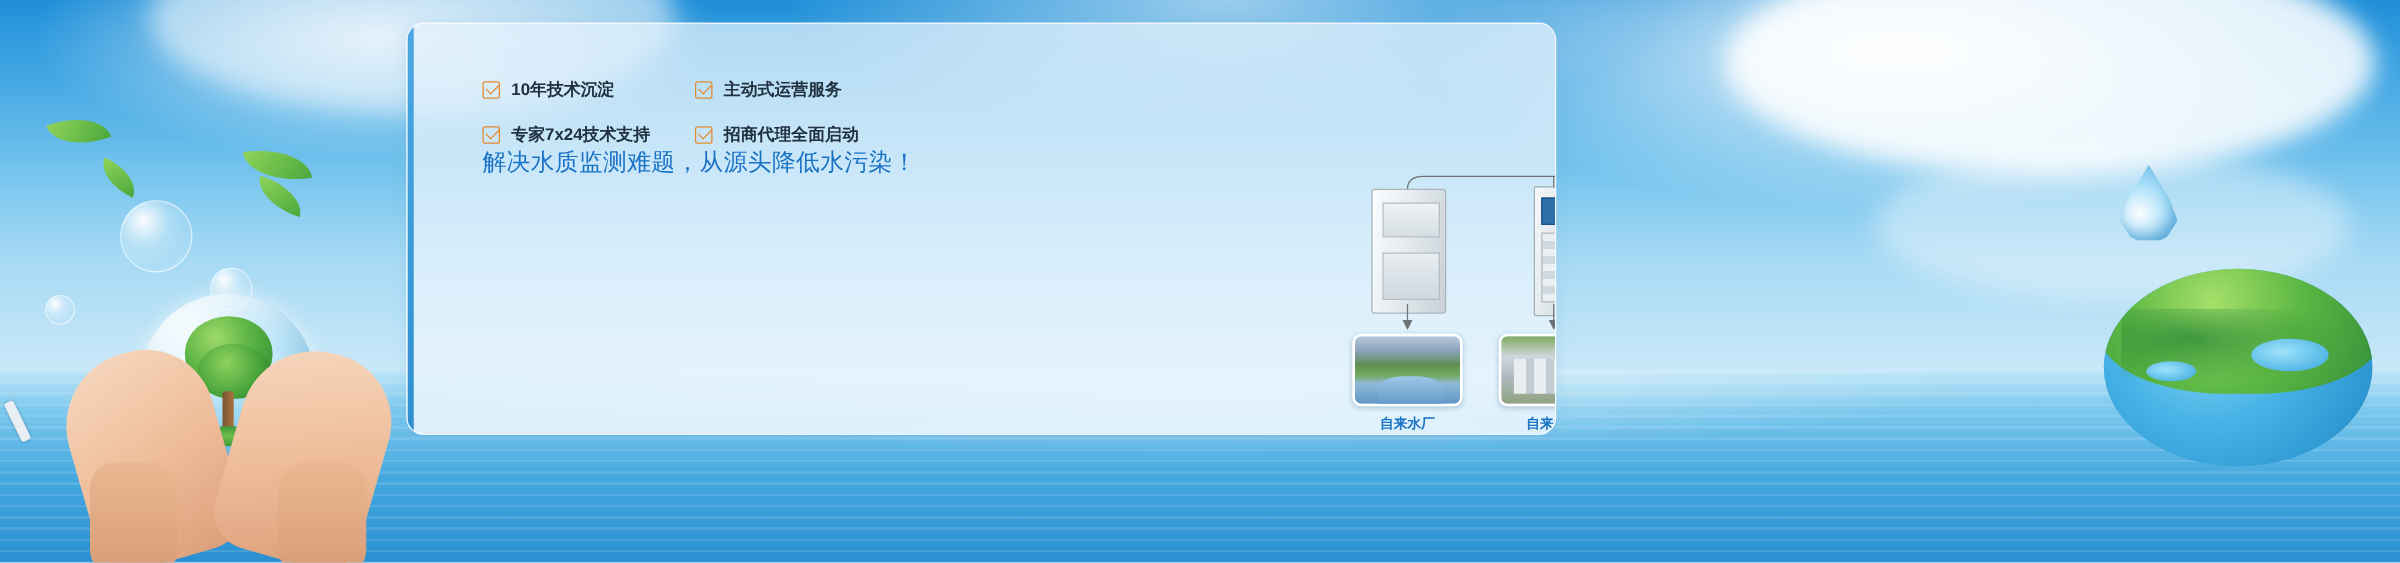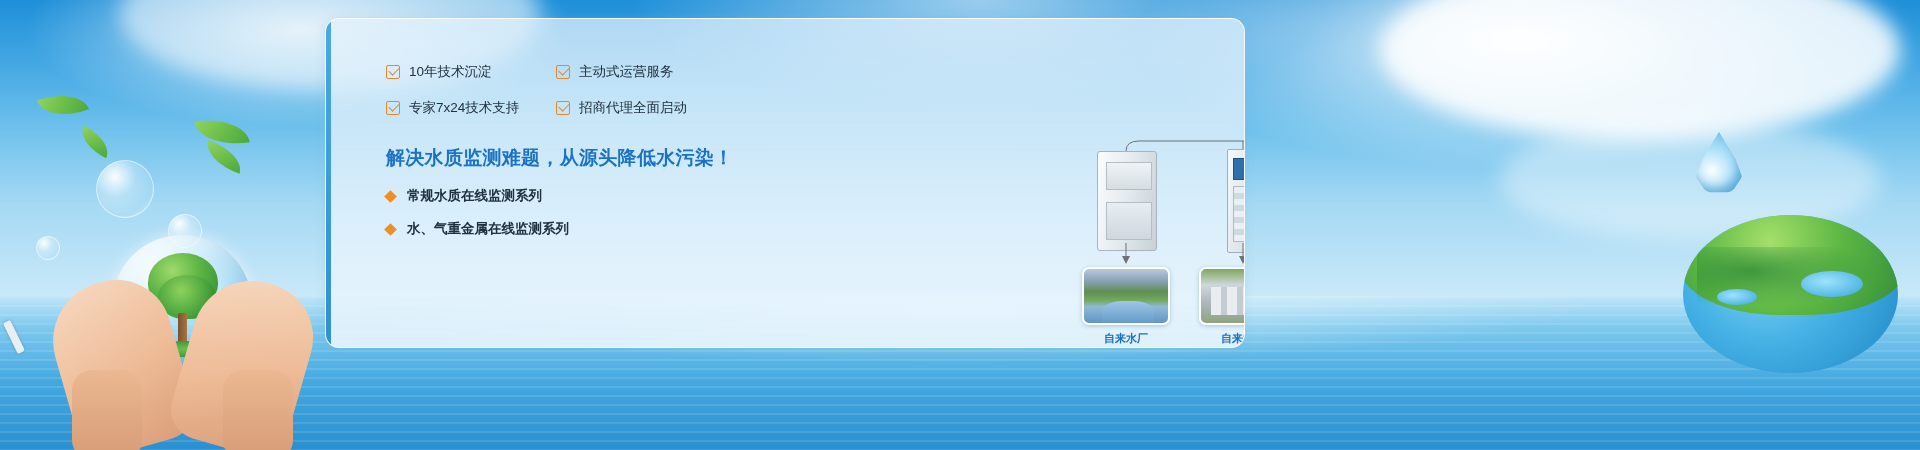--- a/index.html
+++ b/index.html
@@ -107,23 +107,23 @@
 
   .feature-grid { margin-top:22px; display:grid; grid-template-columns: 170px 200px; row-gap:18px; }
   .feat { display:flex; align-items:center; gap:9px; }
   .cbox {
     width:14px; height:14px; border:1.6px solid #e3892c; border-radius:2px; position:relative; flex:none; background:transparent;
   }
   .cbox:after{
     content:""; position:absolute; left:2px; top:1px; width:9px; height:5px;
     border-left:1.8px solid #e3892c; border-bottom:1.8px solid #e3892c; transform: rotate(-45deg);
   }
-  .feat-label { color:#20313f; font-size:13.5px; font-weight:400; white-space:nowrap; }
-
-  .headline2 { margin-top:28px; color:#1a72c4; font-size:19px; font-weight:700; letter-spacing:.3px; }
+  .feat-label { color:#20313f; font-size:13.5px; font-weight:700; white-space:nowrap; }
+
+  .headline2 { color:#1a72c4; font-size:19px; font-weight:400; letter-spacing:.3px; }
 
   .bullets { margin-top:16px; display:flex; flex-direction:column; gap:15px; }
   .bullet { display:flex; align-items:center; gap:12px; }
   .diamond { width:9px; height:9px; background:#ef8f23; transform:rotate(45deg); flex:none; }
   .bullet-label { color:#20313f; font-size:13.5px; font-weight:700; white-space:nowrap; }
 
   
   .diagram { position:absolute; left:745px; top:28px; width:460px; height:300px; }
 
   .center-label { position:absolute; left:150px; top:62px; width:160px; text-align:center; color:#1a72c4; font-size:11.5px; font-weight:700; }
@@ -219,31 +219,20 @@
           <span class="feat-label">专家7x24技术支持</span>
         </div>
         <div class="feat">
           <span class="cbox"></span>
           <span class="feat-label">招商代理全面启动</span>
         </div>
       </div>
 
       <div class="headline2">解决水质监测难题，从源头降低水污染！</div>
 
-      <div class="bullets">
-        <div class="bullet">
-          <span class="diamond"></span>
-          <span class="bullet-label">常规水质在线监测系列</span>
-        </div>
-        <div class="bullet">
-          <span class="diamond"></span>
-          <span class="bullet-label">水、气重金属在线监测系列</span>
-        </div>
-
-      </div>
     </div>
 
     <div class="diagram">
 
       <div class="center-label">监控中心站</div>
 
       <svg class="connector" viewBox="0 0 460 40" preserveAspectRatio="none">
         <path d="M230 0 L230 12" stroke="#6c7378" stroke-width="1" fill="none"></path>
         <path d="M55 38 L55 22 Q55 12 68 12 L392 12 Q405 12 405 22 L405 38" stroke="#6c7378" stroke-width="1" fill="none"></path>
         <path d="M172 12 L172 38 M288 12 L288 38" stroke="#6c7378" stroke-width="1" fill="none"></path>

